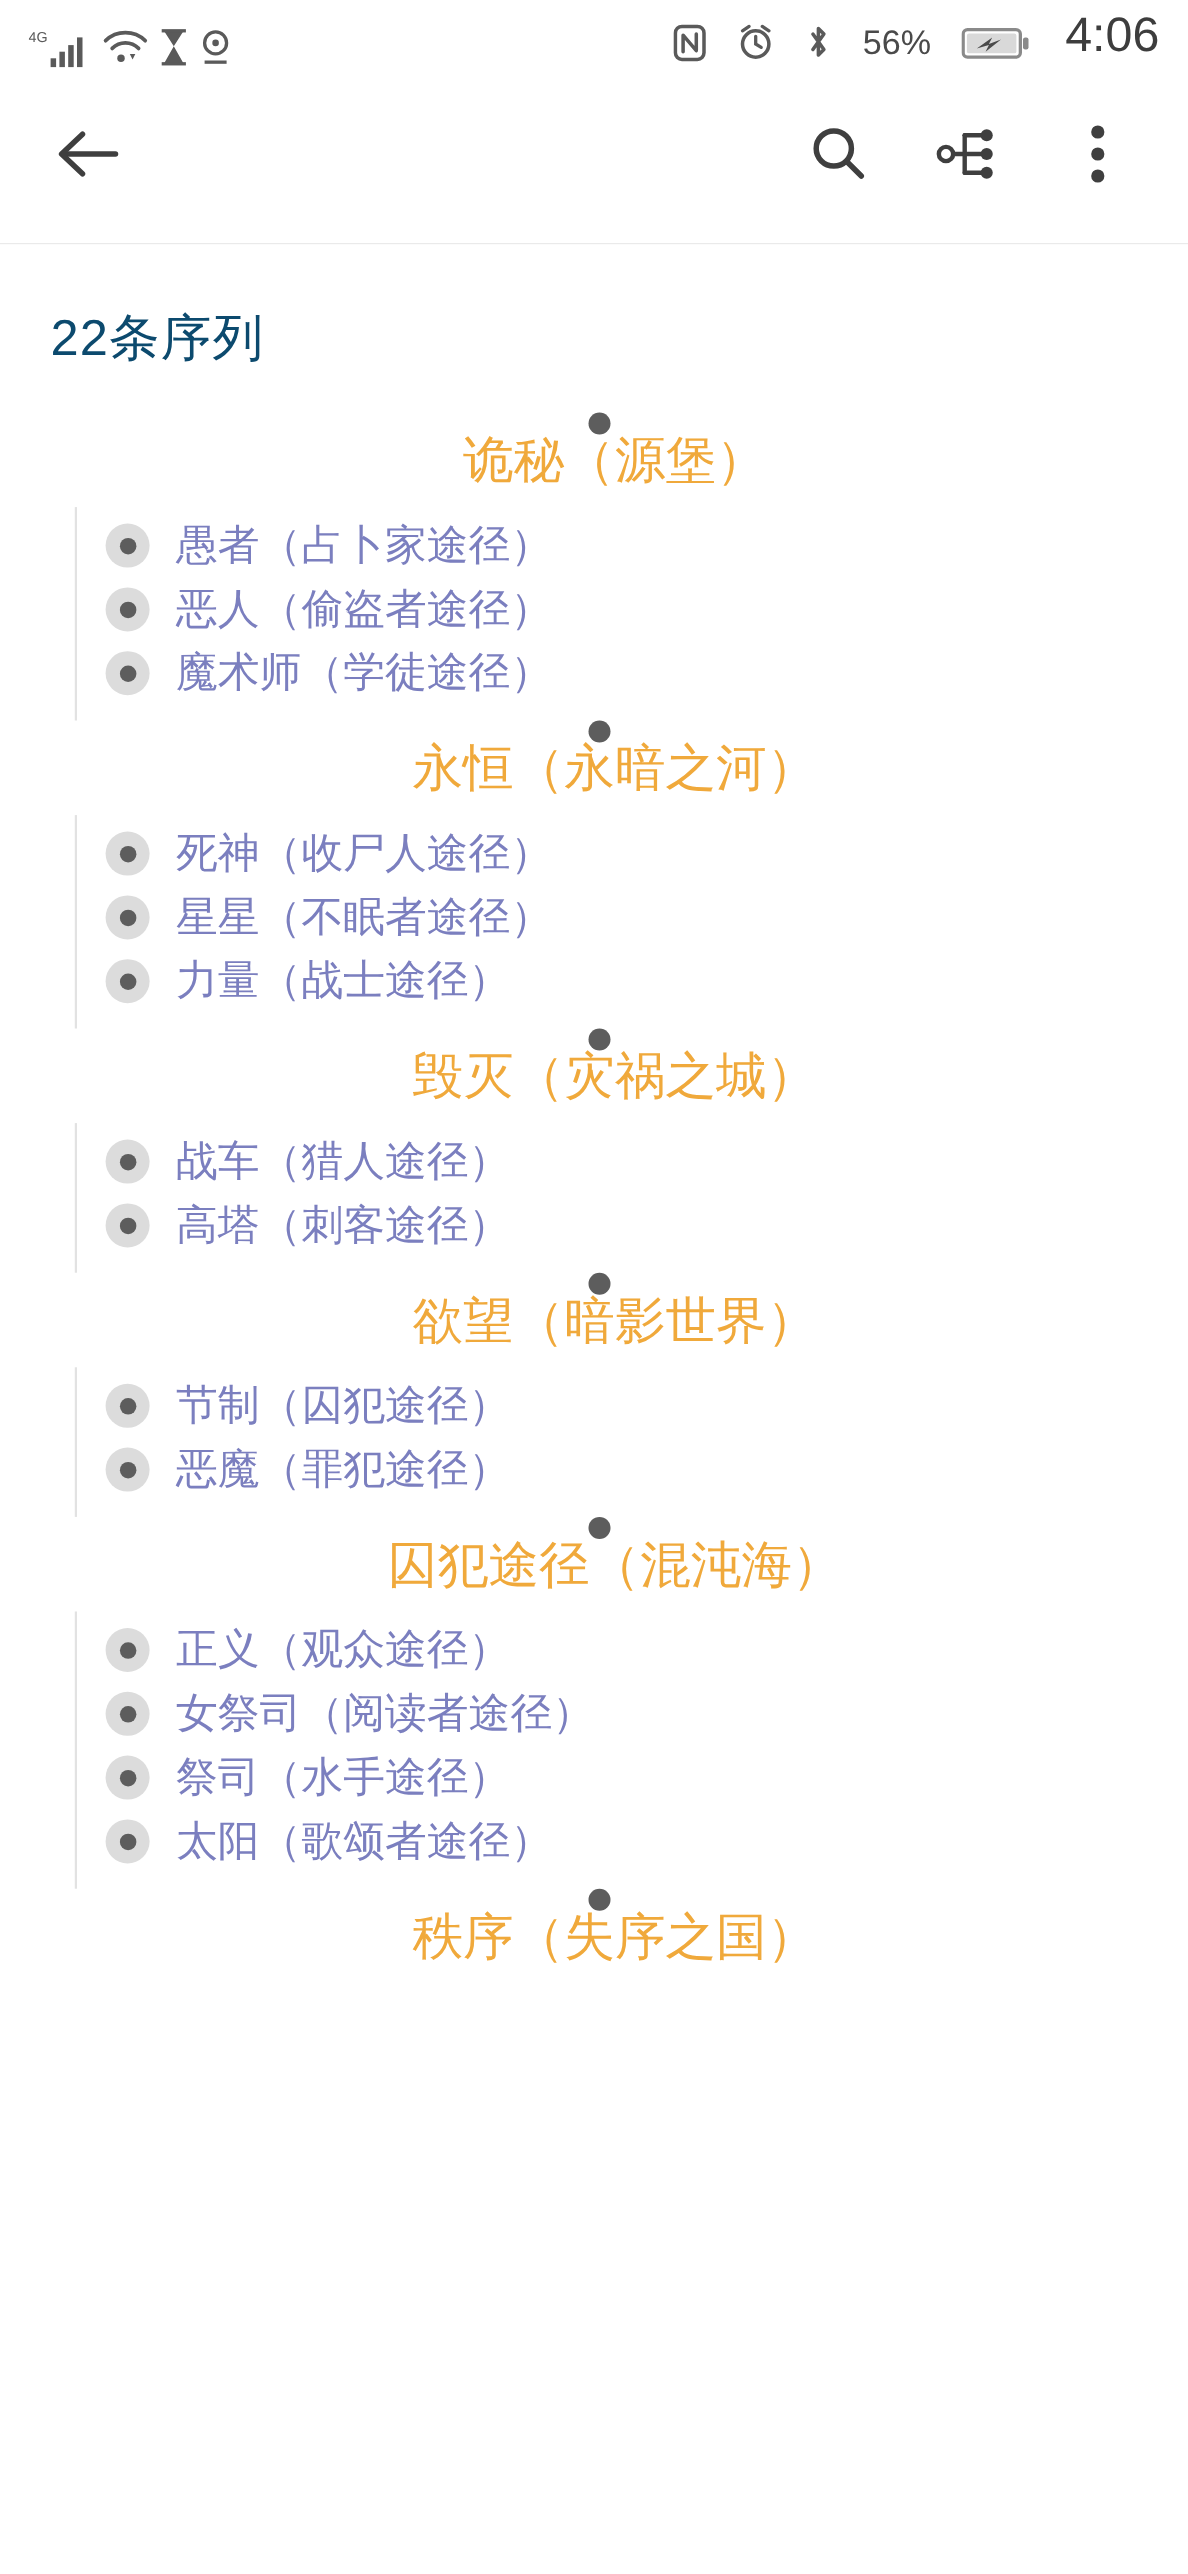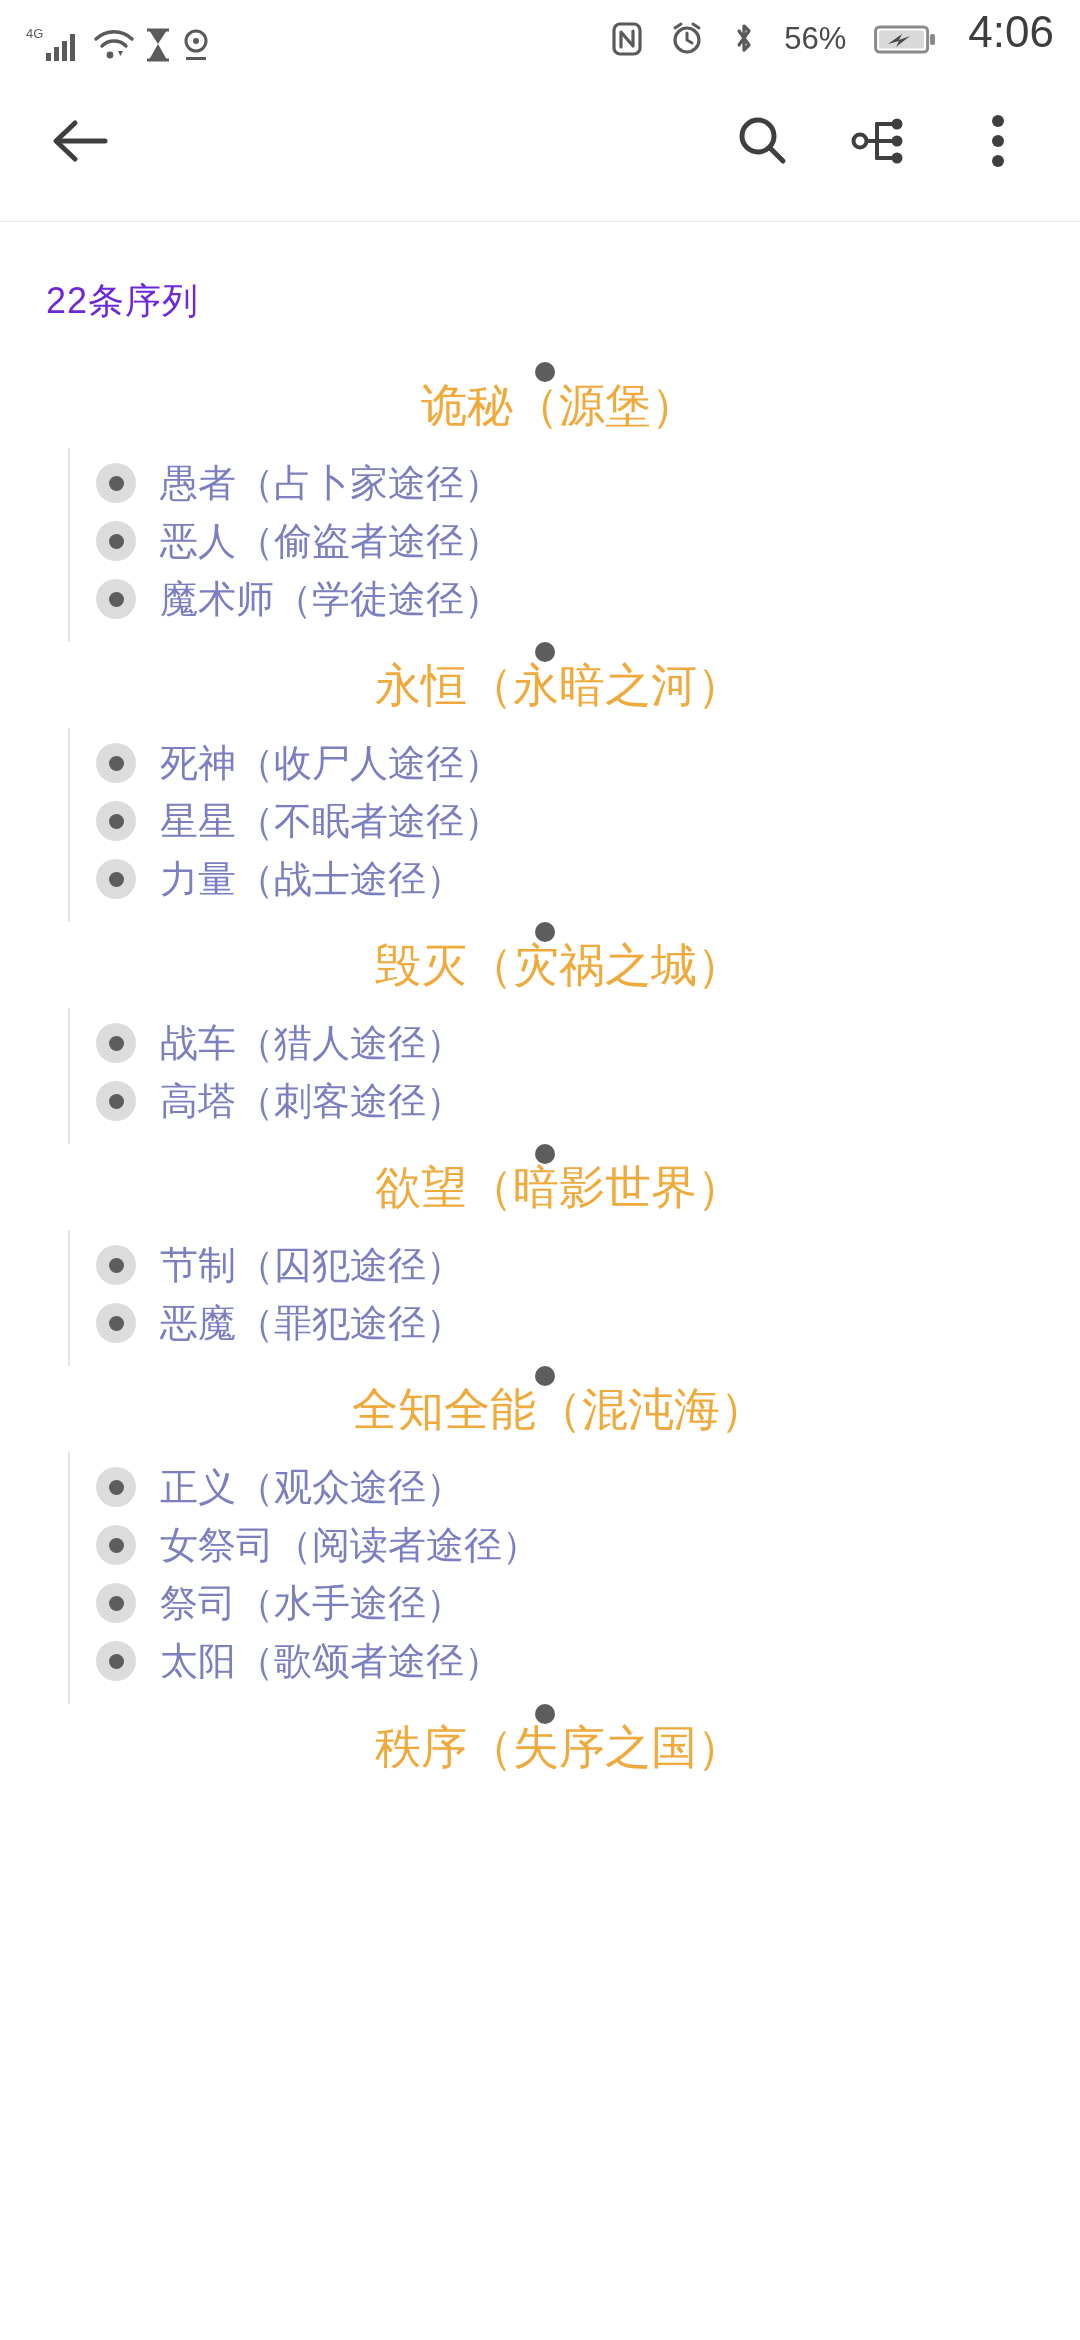--- a/index.html
+++ b/index.html
@@ -11,21 +11,21 @@
     position:relative;
   }
 
   
   .statusbar{
     height:64px; width:100%;
     display:flex; align-items:center;
     padding:0 26px;
     color:#5a5a5a;
   }
-  .sb-left{ display:flex; align-items:flex-end; gap:9px;margin-top:24px; }
+  .sb-left{ display:flex; align-items:flex-start; gap:9px;margin-top:24px; }
   .sb-spacer{ flex:1 1 auto; }
   .sb-right{ display:flex; align-items:flex-end; gap:28px; }
   .sb-ico{ display:inline-flex; align-items:center; justify-content:center; }
   .sb-text{ font-size:31px; color:#4a4a4a; letter-spacing:0px; }
   .sb-clock{ font-size:44px; color:#3d3d3d; margin-left:4px; }
 
   
   .toolbar{
     height:158px; width:100%;
     display:flex; align-items:center;
@@ -34,22 +34,22 @@
     background:#fff;
   }
   .tb-btn{ display:flex; align-items:center; justify-content:center;
            width:92px; height:92px; }
   .tb-grow{ flex:1 1 auto; }
   .tb-gap{ width:26px; }
 
   
   .content{ padding:0 0 0 0; }
   .doc-title{
-    color:#6d28d9;
-    font-size:36px;
+    color:#0c4a6e;
+    font-size:46px;
     font-weight:400;
     padding:55px 0 0 46px;
     letter-spacing:1px;
   }
 
   ul.level1{ list-style:none; margin-top:36px; }
   li.group{ position:relative; padding-left:0; }
 
   .group-head{
     display:flex; align-items:center;
@@ -327,21 +327,21 @@
             <span class="bullet-l2">
               <i></i>
             </span>
             <span class="item-label">恶魔（罪犯途径）</span>
           </li>
         </ul>
       </li>
       <li class="group">
         <div class="group-head">
           <span class="bullet-l1"></span>
-          <span class="group-label">全知全能（混沌海）</span>
+          <span class="group-label">囚犯途径（混沌海）</span>
         </div>
         <ul class="level2">
           <li class="item">
             <span class="bullet-l2">
               <i></i>
             </span>
             <span class="item-label">正义（观众途径）</span>
           </li>
           <li class="item">
             <span class="bullet-l2">

